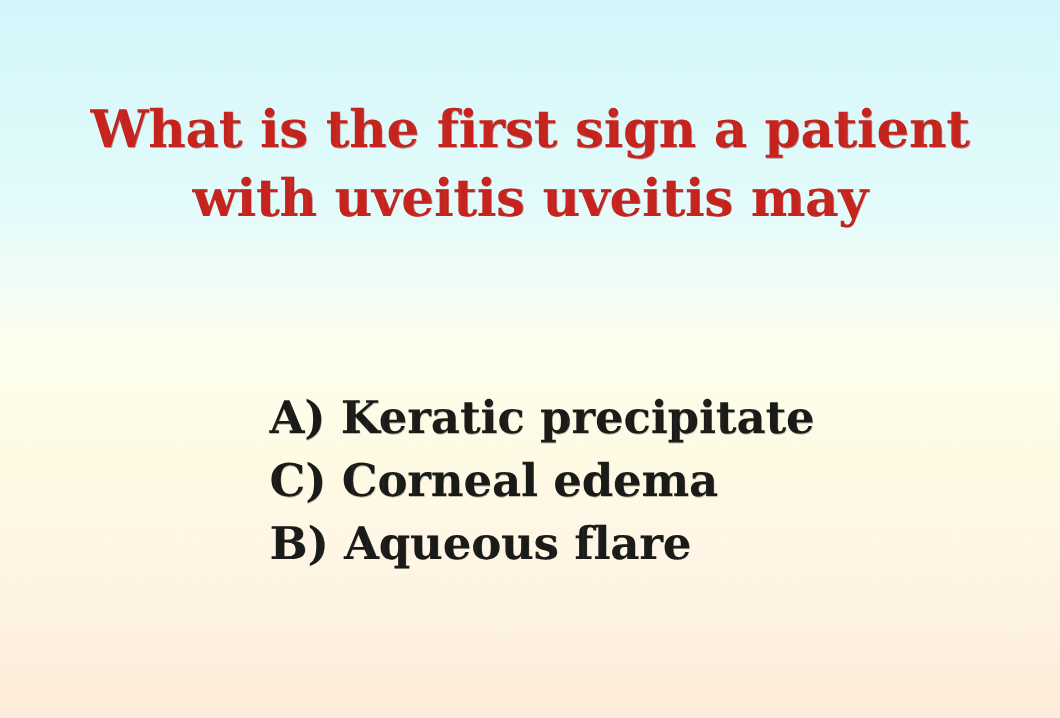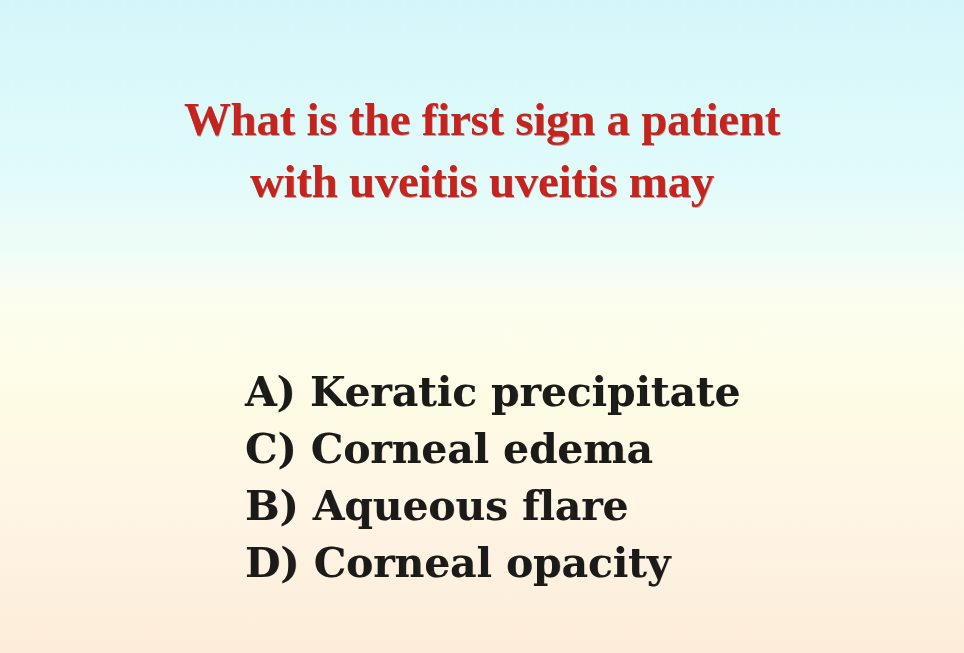--- a/index.html
+++ b/index.html
@@ -64,26 +64,25 @@
     font-weight: bold;
     font-size: 47px;
     line-height: 62px;
     letter-spacing: -0.3px;
     text-shadow: 0.6px 0.6px 0 rgba(140, 25, 20, 0.40);
   }
 
   #question-title .title-line {
     display: block;
     white-space: pre;
-    font-family: Liberation Serif, serif;
   }
 
   #options-list {
     position: absolute;
-    top: 364px;
+    top: 352px;
     left: 245px;
     width: 700px;
     margin: 0;
     padding: 0;
     list-style: none;
   }
 
   #options-list .option-item {
     display: block;
     color: #1a1a18;
@@ -103,16 +102,15 @@
 
   <h1 id="question-title">
     <span class="title-line">What is the first sign a patient</span>
     <span class="title-line">with uveitis uveitis may</span>
   </h1>
 
   <ul id="options-list">
     <li class="option-item">A) Keratic precipitate</li>
     <li class="option-item">C) Corneal edema</li>
     <li class="option-item">B) Aqueous flare</li>
-    <li class="option-item">D) Corneal opacity</li>
   </ul>
 
 </div>
 
 </body></html>

